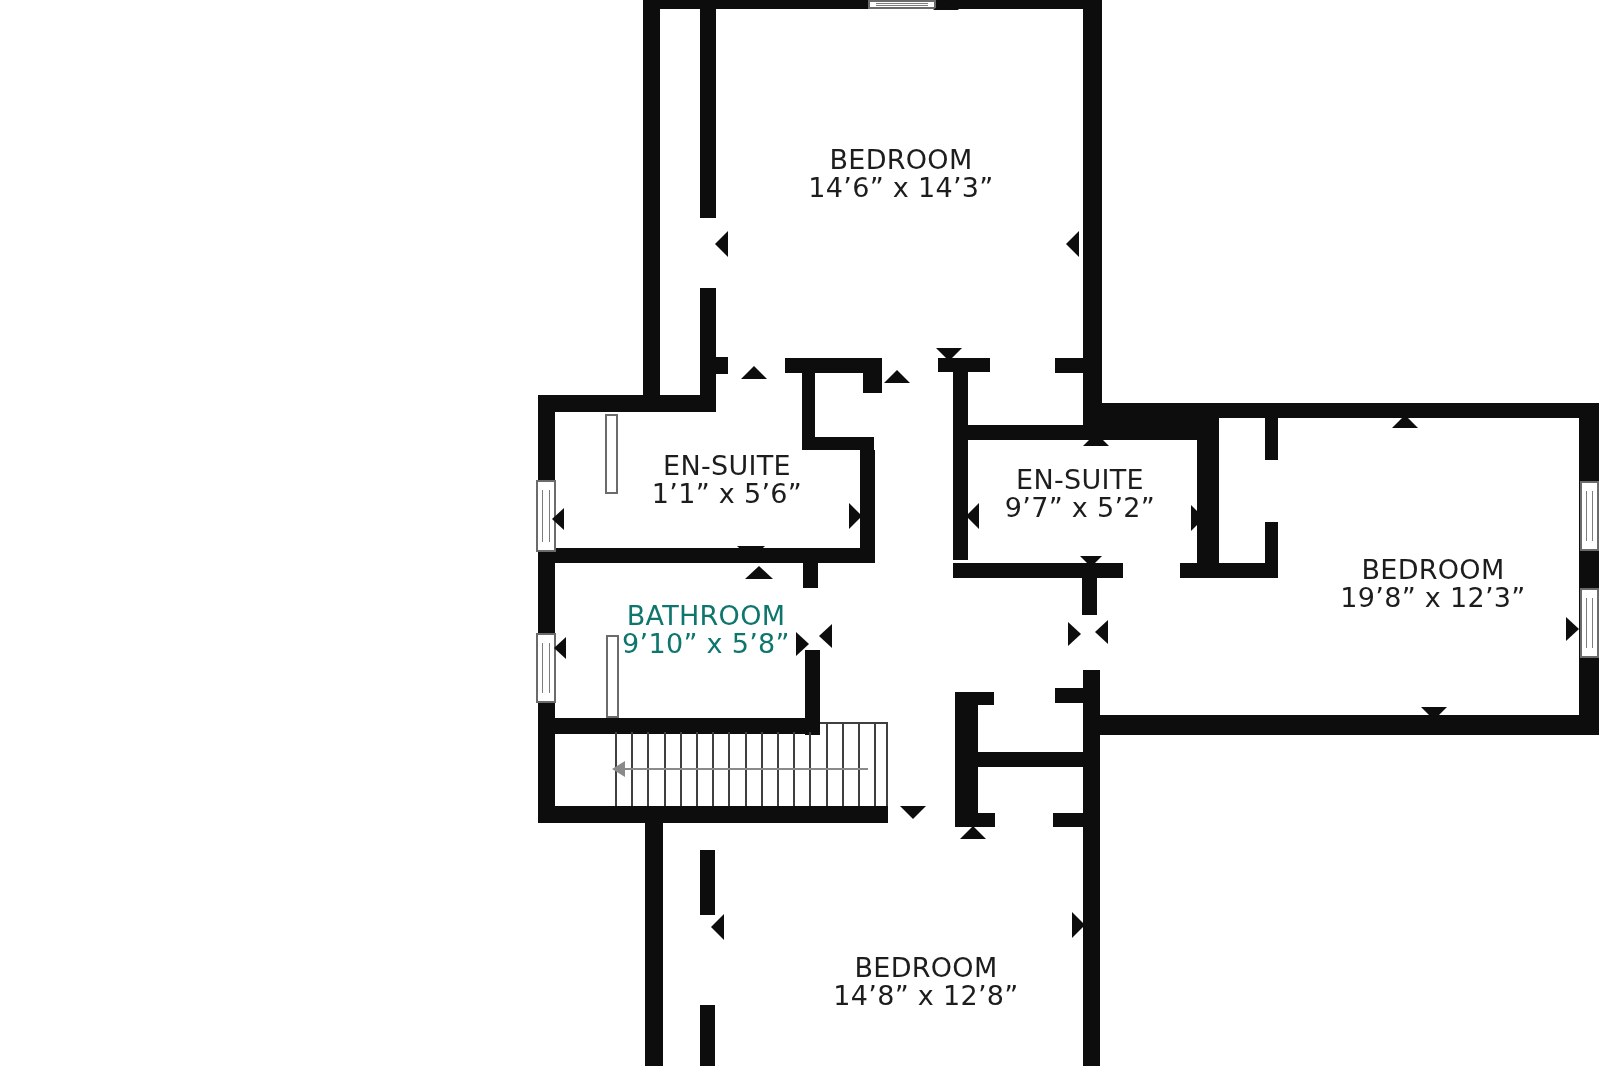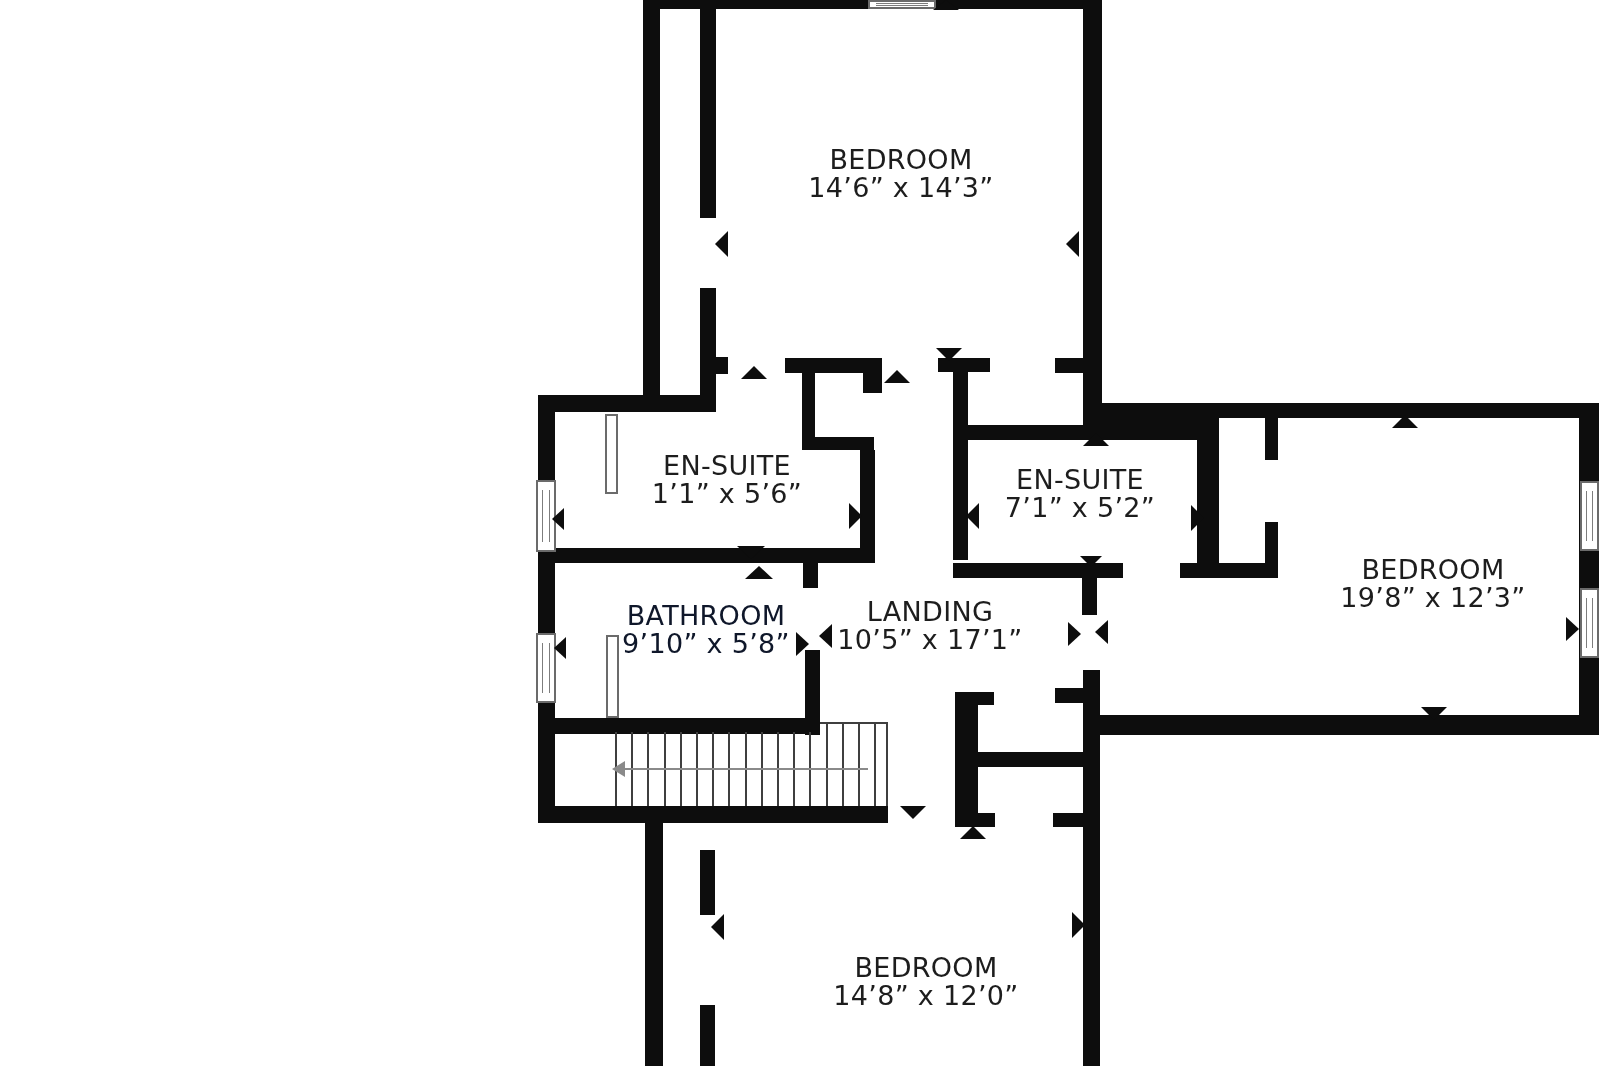--- a/index.html
+++ b/index.html
@@ -40,41 +40,37 @@
     <span class="room-dims">14’6” x 14’3”</span>
   </div>
 
   <div class="room-label" style="left: 727px; top: 452px; color: rgb(29, 29, 29);">
     <span class="room-name">EN-SUITE</span>
     <span class="room-dims">1’1” x 5’6”</span>
   </div>
 
   <div class="room-label" style="left: 1080px; top: 466px; color: rgb(29, 29, 29);">
     <span class="room-name">EN-SUITE</span>
-    <span class="room-dims">7’1” x 5’2”</span>
+    <span class="room-dims">9’7” x 5’2”</span>
   </div>
 
   <div class="room-label" style="left: 1433px; top: 556px; color: rgb(29, 29, 29);">
     <span class="room-name">BEDROOM</span>
     <span class="room-dims">19’8” x 12’3”</span>
   </div>
 
-  <div class="room-label" style="left: 706px; top: 602px; color: #0f172a;">
+  <div class="room-label" style="left: 706px; top: 602px; color: #0f766e;">
     <span class="room-name">BATHROOM</span>
     <span class="room-dims">9’10” x 5’8”</span>
   </div>
 
-  <div class="room-label" style="left: 930px; top: 598px; color: rgb(29, 29, 29);">
-    <span class="room-name">LANDING</span>
-    <span class="room-dims">10’5” x 17’1”</span>
-  </div>
 
   <div class="room-label" style="left: 926px; top: 954px; color: rgb(29, 29, 29);">
     <span class="room-name">BEDROOM</span>
-    <span class="room-dims">14’8” x 12’0”</span>
+    <span class="room-dims">14’8” x 12’8”</span>
   </div>
 
 <div class="wall" style="left: 643px; top: 0px; width: 17px; height: 412px; background: rgb(13, 13, 13);"></div>
     <div class="wall" style="left: 700px; top: 0px; width: 16px; height: 218px; background: rgb(13, 13, 13);"></div>
     <div class="wall" style="left: 700px; top: 288px; width: 16px; height: 124px; background: rgb(13, 13, 13);"></div>
     <div class="wall" style="left: 643px; top: 0px; width: 227px; height: 9px; background: rgb(13, 13, 13);"></div>
     <div class="wall" style="left: 935px; top: 0px; width: 150px; height: 9px; background: rgb(13, 13, 13);"></div>
     <div class="wall" style="left: 1083px; top: 0px; width: 19px; height: 433px; background: rgb(13, 13, 13);"></div>
     <div class="wall" style="left: 1055px; top: 358px; width: 28px; height: 15px; background: rgb(13, 13, 13);"></div>
     <div class="wall" style="left: 538px; top: 395px; width: 178px; height: 17px; background: rgb(13, 13, 13);"></div>

